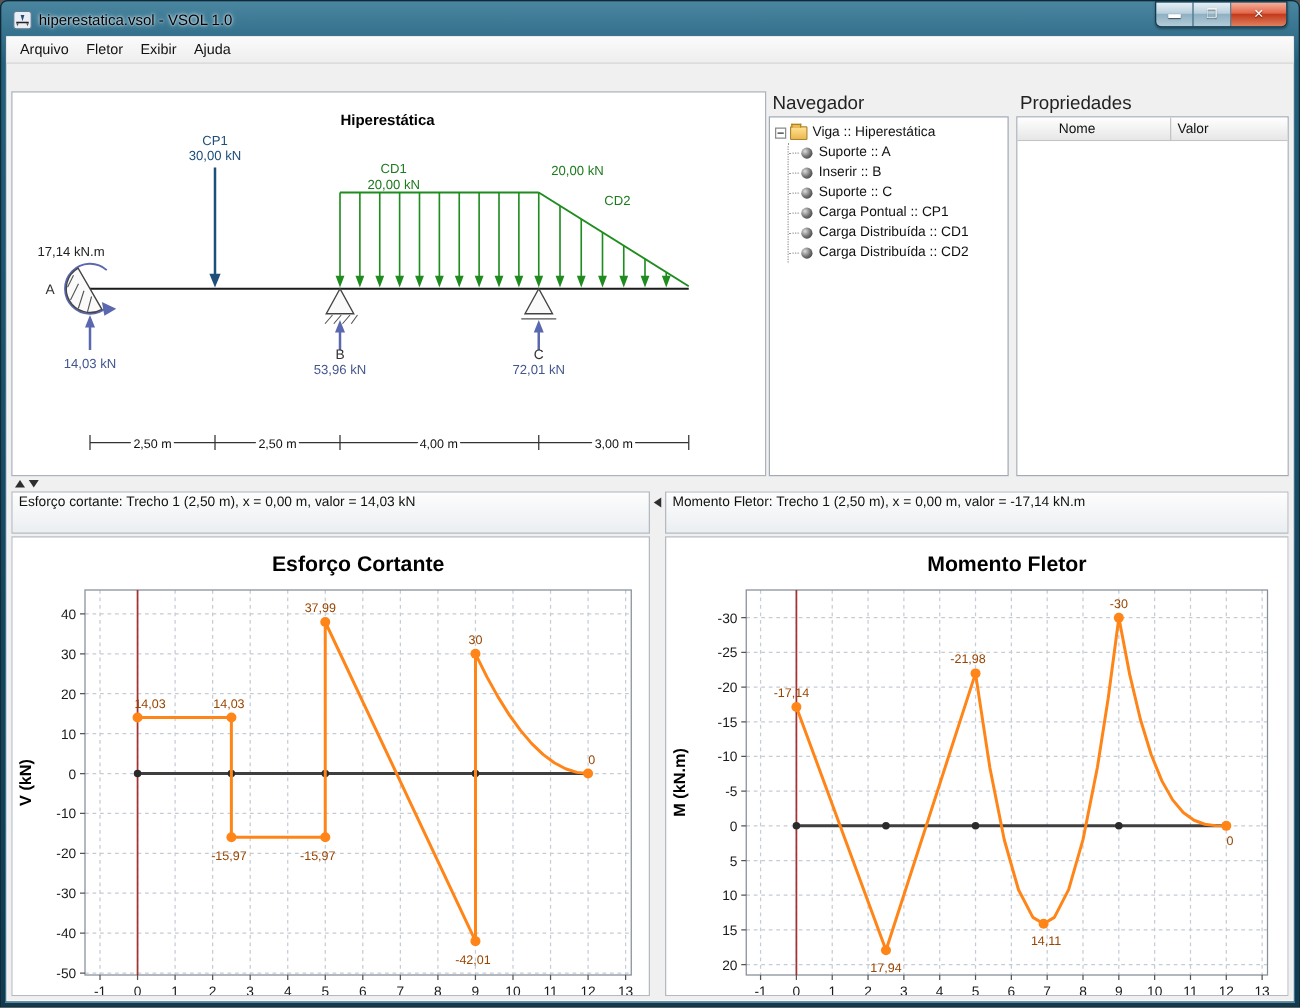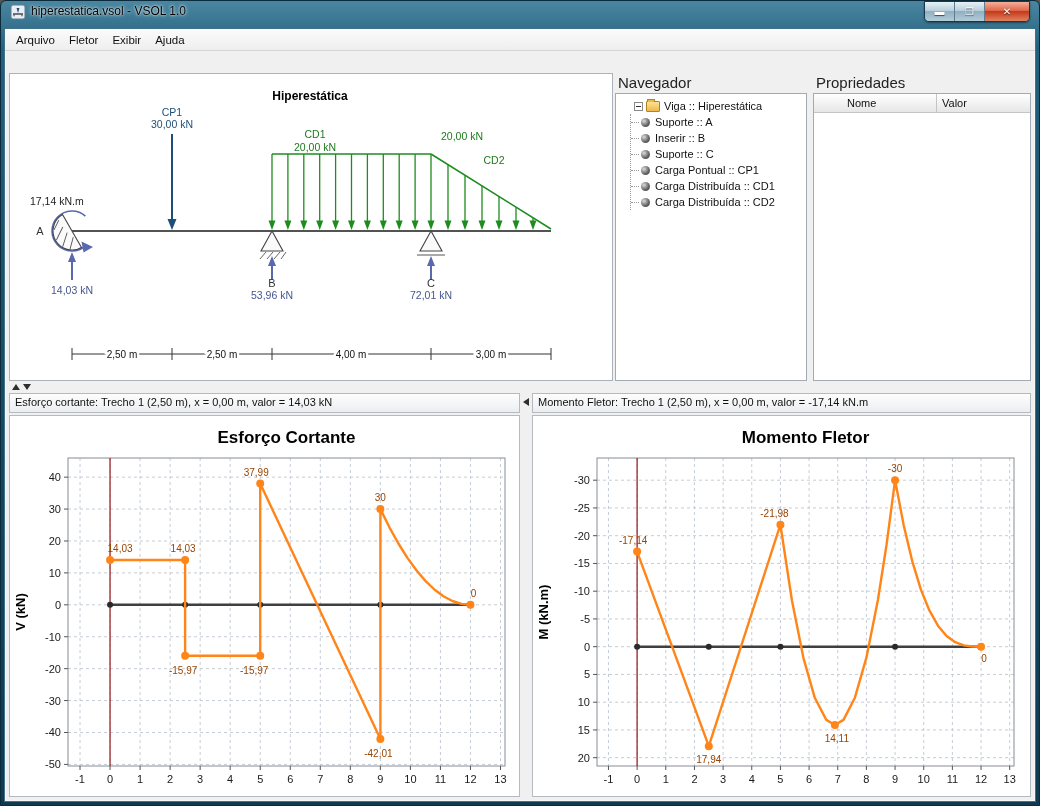--- a/index.html
+++ b/index.html
@@ -4,21 +4,21 @@
 <style>
   * { box-sizing: border-box; margin: 0; padding: 0; }
   html, body { width: 1040px; height: 806px; font-family: "Liberation Sans", sans-serif; background:#555; }
   .window {
     width: 1040px; height: 806px;
     background: linear-gradient(180deg, #4a86a0 0%, #23607c 6%, #15465e 60%, #0f3a50 100%);
     border: 1px solid #092b3b; border-radius: 6px 6px 0 0;
     padding: 3px; display: flex; flex-direction: column;
   }
   
-  .titlebar { height: 24px; display: flex; align-items: flex-start; padding: 0 6px; position: relative; }
+  .titlebar { height: 24px; display: flex; align-items: center; padding: 0 6px; position: relative; }
   .app-icon { width: 16px; height: 16px; margin-right: 5px; flex: none; }
   .title-text { font-size: 12px; color: #000; text-shadow: 0 0 4px #cfe6f2, 0 0 2px #ffffff; white-space: nowrap; }
   .win-buttons { position: absolute; top: -3px; right: 6px; display: flex; border-radius: 0 0 5px 5px; overflow: hidden; border: 1px solid #16384a; box-shadow: 0 1px 2px rgba(0,0,0,.4); }
   .win-btn { width: 30px; height: 19px; display: flex; align-items: center; justify-content: center;
     background: linear-gradient(#e7f1f7 0%, #b9cfdc 45%, #8fb0c2 50%, #b3ccd9 100%);
     border-right: 1px solid #5d7e90; color: #fff; }
   .win-btn:last-child { border-right: none; }
   .win-btn.close { width: 44px; background: linear-gradient(#f6b09a 0%, #e0664a 45%, #c33a1c 50%, #e2815e 100%); }
   .glyph { font-size: 10px; color: #fff; text-shadow: 0 1px 1px rgba(0,0,0,.6); line-height: 1; }
   
@@ -29,21 +29,21 @@
   
   .top-row { height: 308px; display: flex; align-items: stretch; }
   .beam-panel { width: 604px; background: #ffffff; border: 1px solid #aab2bc; flex: none; }
   .side-col { display: flex; flex-direction: column; flex: none; }
   .panel-label { font-size: 15px; color: #222; padding: 1px 0 2px 3px; }
   .nav-col { width: 192px; margin-left: 2px; }
   .prop-col { flex: 1; margin-left: 6px; }
   .side-box { flex: 1; background: #ffffff; border: 1px solid #a2aab4; overflow: hidden; }
   
   .tree { padding: 4px 2px 2px 4px; font-size: 11px; color: #111; }
-  .tree-root-row { display: flex; align-items: center; height: 16px; white-space: nowrap; margin-left: 14px; }
+  .tree-root-row { display: flex; align-items: center; height: 16px; white-space: nowrap; }
   .expander { width: 9px; height: 9px; border: 1px solid #8a8a8a; background: #fff; position: relative; flex: none; margin-right: 3px; }
   .expander::after { content: ""; position: absolute; left: 1px; top: 3px; width: 5px; height: 1px; background: #333; }
   .folder-icon { width: 14px; height: 11px; background: linear-gradient(#ffe194, #edb94f); border: 1px solid #b08420; border-radius: 1px; position: relative; flex: none; margin-right: 4px; }
   .folder-icon::before { content: ""; position: absolute; top: -3px; left: 0; width: 6px; height: 2px; background: #edb94f; border: 1px solid #b08420; border-bottom: none; }
   .tree-children { margin-left: 10px; border-left: 1px dotted #9a9a9a; }
   .tree-child { display: flex; align-items: center; height: 16px; white-space: nowrap; }
   .tree-connector { width: 8px; border-top: 1px dotted #9a9a9a; flex: none; margin-right: 2px; }
   .sphere-icon { width: 9px; height: 9px; border-radius: 50%; background: radial-gradient(circle at 3px 3px, #dcdcdc, #6a6a6a 55%, #2e2e2e); flex: none; margin-right: 5px; }
   
   .prop-header { display: flex; height: 19px; border-bottom: 1px solid #c4c4c4; background: linear-gradient(#ffffff, #e6e6e6); }
@@ -55,21 +55,21 @@
   .h-splitter { height: 12px; display: flex; align-items: center; padding-left: 3px; gap: 3px; }
   .tri-up { width: 0; height: 0; border-left: 4px solid transparent; border-right: 4px solid transparent; border-bottom: 6px solid #2e2e2e; }
   .tri-down { width: 0; height: 0; border-left: 4px solid transparent; border-right: 4px solid transparent; border-top: 6px solid #2e2e2e; }
   .tri-left { width: 0; height: 0; border-top: 4px solid transparent; border-bottom: 4px solid transparent; border-right: 6px solid #2e2e2e; }
   
   .bottom-row { flex: 1; display: flex; overflow: hidden; }
   .chart-panel { display: flex; flex-direction: column; overflow: hidden; }
   .chart-panel.left { width: 511px; flex: none; }
   .chart-panel.right { flex: 1; }
   .v-splitter { width: 12px; flex: none; display: flex; flex-direction: column; align-items: center; padding-top: 5px; }
-  .status-bar { height: 20px; flex: none; border: 1px solid #b4b9c2; background: linear-gradient(#fdfdfd, #ebeef1); font-size: 11px; color: #111; padding: 2px 5px 0 5px; white-space: nowrap; overflow: hidden; }
+  .status-bar { height: 34px; flex: none; border: 1px solid #b4b9c2; background: linear-gradient(#fdfdfd, #ebeef1); font-size: 11px; color: #111; padding: 2px 5px 0 5px; white-space: nowrap; overflow: hidden; }
   .chart-box { flex: 1; margin-top: 2px; border: 1px solid #b4b9c2; background: #fff; overflow: hidden; }
   
   text { font-family: "Liberation Sans", sans-serif; }
   .beam-title { font-size: 12px; font-weight: bold; fill: #000; }
   .lbl-blue { fill: #1f4e79; font-size: 10.5px; }
   .lbl-green { fill: #1d7a1d; font-size: 10.5px; }
   .lbl-dark { fill: #222; font-size: 10.5px; }
   .lbl-node { fill: #333; font-size: 11px; }
   .lbl-reaction { fill: #44568f; font-size: 10.5px; }
   .arrow-navy { stroke: #1f4e79; stroke-width: 2; }

